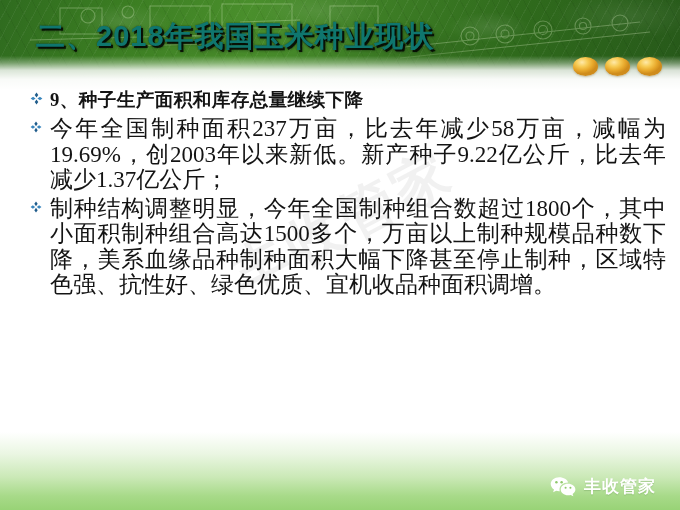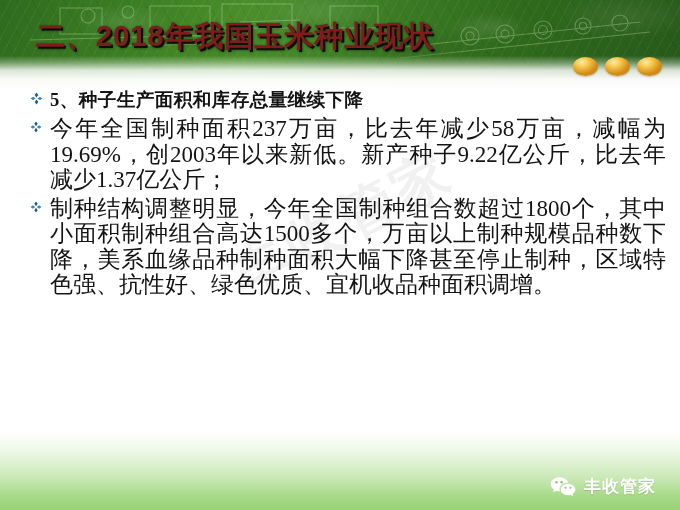--- a/index.html
+++ b/index.html
@@ -94,21 +94,21 @@
   }
 
   .banner-title {
     position: absolute;
     left: 36px;
     top: 17px;
     font-family: "Liberation Sans", "DejaVu Sans", sans-serif;
     font-size: 29px;
     font-weight: bold;
     letter-spacing: 1px;
-    color: #7f1d1d;
+    color: #0f766e;
     white-space: nowrap;
     text-shadow:
       2px 2px 0 rgba(0,0,0,0.78),
       2px 2px 3px rgba(0,0,0,0.55),
       0 0 2px rgba(0,0,0,0.4);
   }
 
   .balls {
     position: absolute;
     right: 18px;
@@ -270,21 +270,21 @@
 
     <div class="bullet-row lead">
       <span class="bullet-mark">
         <svg width="13" height="13" viewBox="0 0 13 13" xmlns="http://www.w3.org/2000/svg">
           <path d="M6.5 0.6 L8.3 3.1 L6.5 5.6 L4.7 3.1 Z" fill="#1f5c8b"></path>
           <path d="M6.5 7.4 L8.3 9.9 L6.5 12.4 L4.7 9.9 Z" fill="#1f5c8b"></path>
           <path d="M0.6 6.5 L3.1 4.7 L5.6 6.5 L3.1 8.3 Z" fill="#3a86bd"></path>
           <path d="M7.4 6.5 L9.9 4.7 L12.4 6.5 L9.9 8.3 Z" fill="#3a86bd"></path>
         </svg>
       </span>
-      <span class="bullet-text">5、种子生产面积和库存总量继续下降</span>
+      <span class="bullet-text">9、种子生产面积和库存总量继续下降</span>
     </div>
 
     <div class="bullet-row">
       <span class="bullet-mark">
         <svg width="12" height="12" viewBox="0 0 13 13" xmlns="http://www.w3.org/2000/svg">
           <path d="M6.5 0.6 L8.3 3.1 L6.5 5.6 L4.7 3.1 Z" fill="#1f5c8b"></path>
           <path d="M6.5 7.4 L8.3 9.9 L6.5 12.4 L4.7 9.9 Z" fill="#1f5c8b"></path>
           <path d="M0.6 6.5 L3.1 4.7 L5.6 6.5 L3.1 8.3 Z" fill="#3a86bd"></path>
           <path d="M7.4 6.5 L9.9 4.7 L12.4 6.5 L9.9 8.3 Z" fill="#3a86bd"></path>
         </svg>

